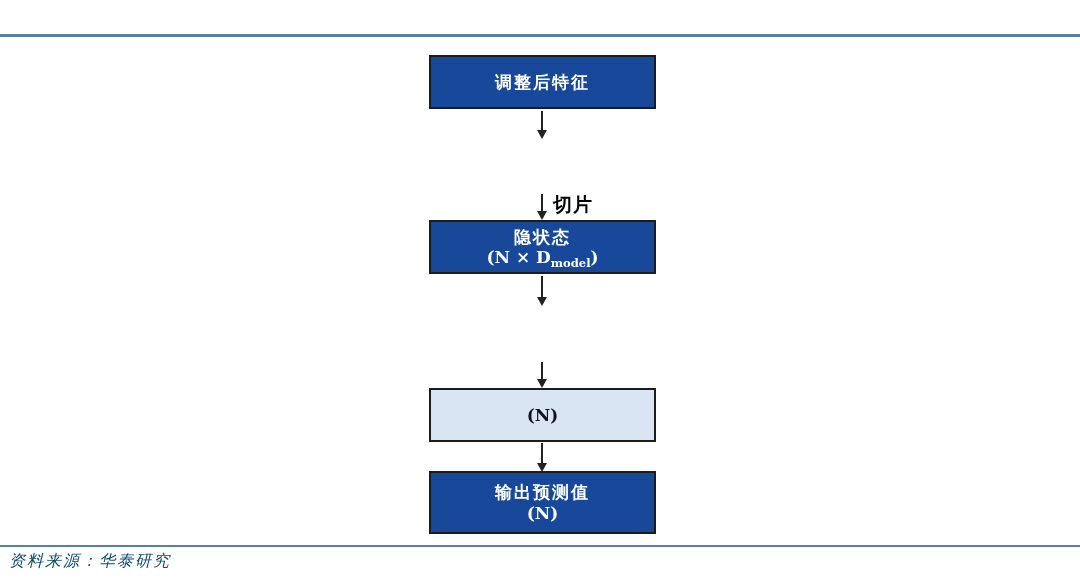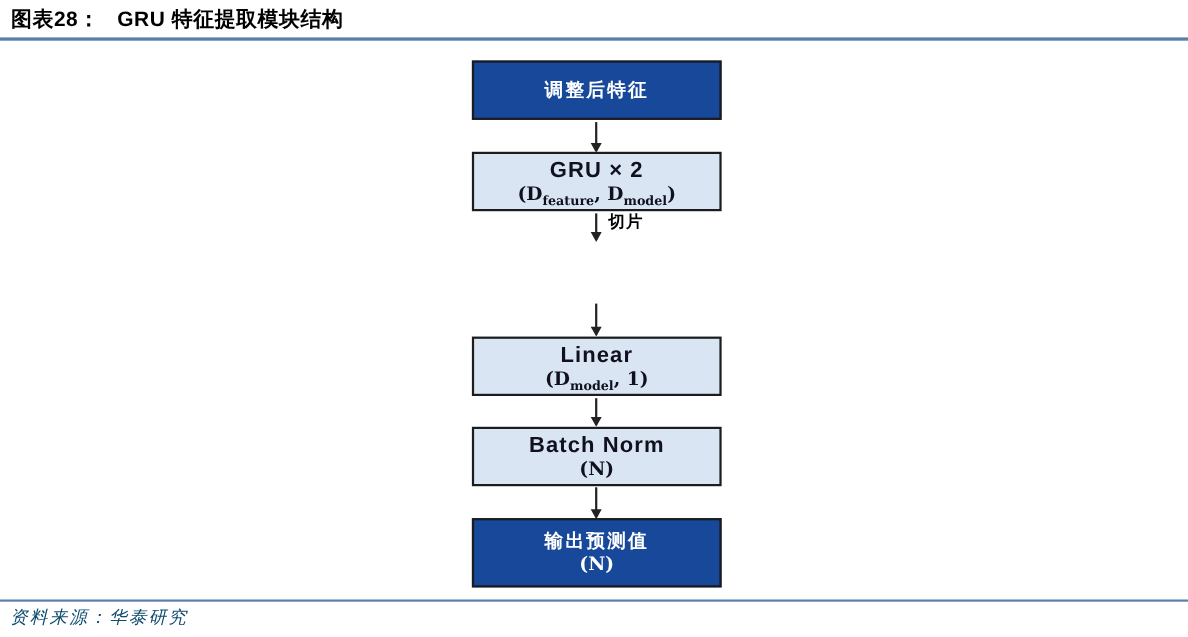--- a/index.html
+++ b/index.html
@@ -37,56 +37,48 @@
   .l1-en { font-family:"Liberation Sans", sans-serif; font-weight:600; font-size:20px; letter-spacing:1px; }
   .l2 { font-family:"DejaVu Serif", serif; font-weight:bold; font-size:17px; }
   .l2 sub { font-size:0.68em; line-height:0; }
   .arrow { position:absolute; left:541px; width:2px; background:#222222; }
   .arrow::after {
     content:""; position:absolute; left:-4px; bottom:-2px;
     border-left:5px solid transparent; border-right:5px solid transparent;
     border-top:9px solid #222222;
   }
   .edge-label {
-    position:absolute; left:553px; top:192px; font-size:15px; font-weight:bold;
+    position:absolute; left:553px; top:192px; font-size:19px; font-weight:bold;
     font-family:Liberation Mono, monospace; color:#000000; letter-spacing:1px;
   }
 </style>
 </head>
 <body>
 
 <div class="page">
 
-  <div class="title-row">
-    <span class="figure-label">图表28：</span><span>GRU 特征提取模块结构</span>
-  </div>
   <div class="title-rule"></div>
 
   <div class="node dark" style="top:55px;">
     <div class="l1-zh">调整后特征</div>
   </div>
   <div class="arrow" style="top:111px; height:26px;"></div>
 
-  <div class="node light" style="top:138px;">
-    <div class="l1-en">GRU × 2</div>
-    <div class="l2"><span>(D</span><sub>feature</sub><span>, D</span><sub>model</sub><span>)</span></div>
-  </div>
   <div class="arrow" style="top:194px; height:24px;"></div>
   <div class="edge-label">切片</div>
 
+  <div class="node dark" style="top:220px;">
+    <div class="l1-zh">隐状态</div>
+    <div class="l2"><span>(N × D</span><sub>model</sub><span>)</span></div>
+  </div>
   <div class="arrow" style="top:276px; height:28px;"></div>
 
-  <div class="node light" style="top:306px;">
-    <div class="l1-en">Linear</div>
-    <div class="l2"><span>(D</span><sub>model</sub><span>, 1)</span></div>
-  </div>
   <div class="arrow" style="top:362px; height:24px;"></div>
 
   <div class="node light" style="top:388px;">
-    <div class="l1-en">Batch Norm</div>
     <div class="l2"><span>(N)</span></div>
   </div>
   <div class="arrow" style="top:443px; height:27px;"></div>
 
   <div class="node dark" style="top:471px; height:63px;">
     <div class="l1-zh">输出预测值</div>
     <div class="l2"><span>(N)</span></div>
   </div>
 
   <div class="footer-rule"></div>

